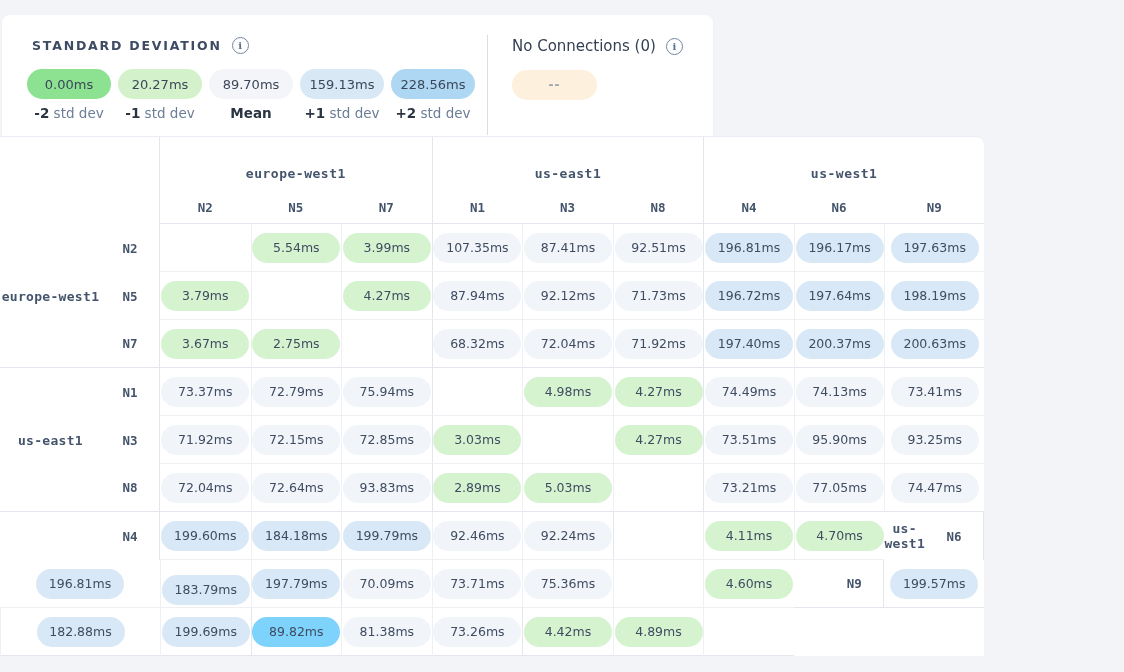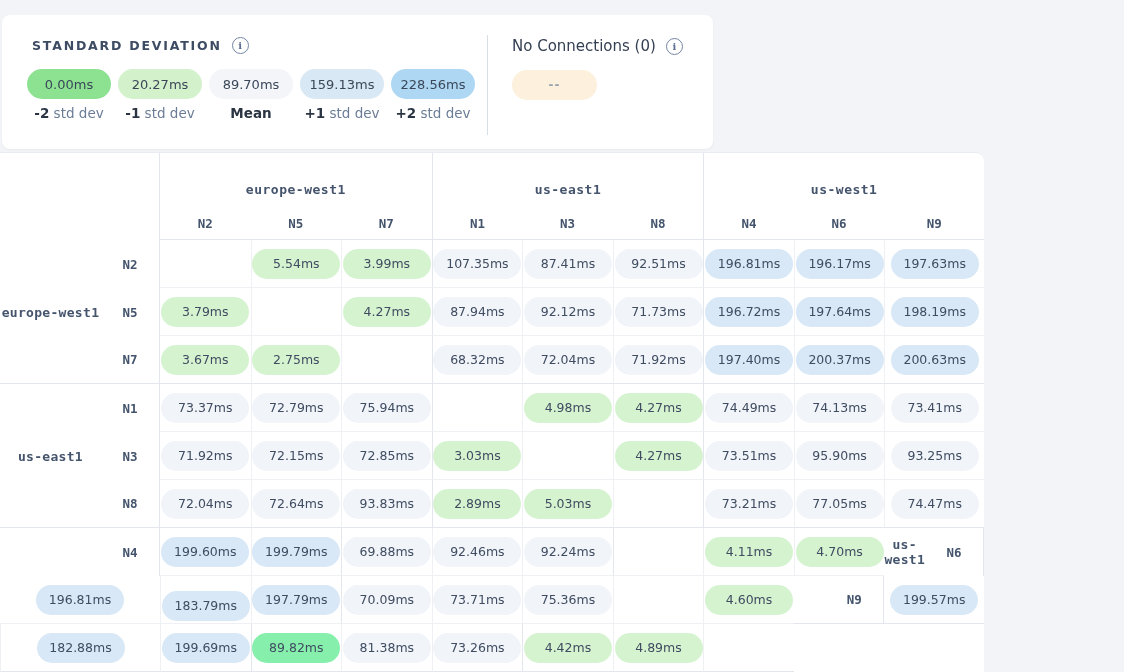--- a/index.html
+++ b/index.html
@@ -22,21 +22,21 @@
   .std-label { width:84px; text-align:center; font-size:13.5px; color:#6b7d96; }
   .std-label b { color:#2a3442; }
   .v-divider { position:absolute; left:485px; top:20px; width:1px; height:100px; background:#d9dde4; }
   .nc-section { position:absolute; left:510px; top:22px; }
   .nc-title-row { display:flex; align-items:center; gap:10px; font-size:15px; color:#333f52; }
   .nc-pill { margin-top:15px; width:85px; height:30px; border-radius:15px; display:flex;
              align-items:center; justify-content:center; color:#9aa2ae; font-size:12px;
              font-weight:bold; letter-spacing:1px; }
 
   
-  .table-wrap { position:absolute; left:0; top:152px; width:984px; height:520px;
+  .table-wrap { position:absolute; left:0; top:136px; width:984px; height:520px;
                 background:#fff; border-top:1px solid #e9ecf2; border-radius:0 8px 0 0; }
   .grid { display:grid; grid-template-columns:160px repeat(9,1fr);
           grid-template-rows:55px 32px repeat(9,48px); width:100%; height:519px; }
   .h-corner { grid-row:1 / 3; grid-column:1; border-right:1px solid #e3e6ec; }
   .h-region { grid-column:span 3; display:flex; align-items:flex-end; justify-content:center;
               padding-bottom:11px; font-family:"DejaVu Sans Mono","Liberation Mono",monospace;
               font-weight:bold; font-size:13px; color:#44546c; letter-spacing:.5px; }
   .h-node { display:flex; align-items:center; justify-content:center;
             font-family:"DejaVu Sans Mono","Liberation Mono",monospace;
             font-weight:bold; font-size:12.5px; color:#44546c;
@@ -278,24 +278,24 @@
         <span class="pill" style="background: rgb(241, 244, 248);">74.47ms</span>
       </div>
       <div class="r-label plain">
         <span class="row-region"></span>
         <span class="row-node">N4</span>
       </div>
       <div class="cell ">
         <span class="pill" style="background: rgb(216, 232, 246);">199.60ms</span>
       </div>
       <div class="cell ib">
+        <span class="pill" style="background: rgb(216, 232, 246);">184.18ms</span>
+      </div>
+      <div class="cell ib">
         <span class="pill" style="background: rgb(216, 232, 246);">199.79ms</span>
-      </div>
-      <div class="cell gb">
-        <span class="pill" style="background: rgb(241, 244, 248);">69.88ms</span>
       </div>
       <div class="cell ib">
         <span class="pill" style="background: rgb(241, 244, 248);">92.46ms</span>
       </div>
       <div class="cell ib">
         <span class="pill" style="background: rgb(241, 244, 248);">92.24ms</span>
       </div>
       <div class="cell gb"></div>
       <div class="cell ib">
         <span class="pill" style="background: rgb(214, 243, 208);">4.11ms</span>
@@ -336,21 +336,21 @@
       <div class="cell  bb-strong">
         <span class="pill" style="background: rgb(216, 232, 246);">199.57ms</span>
       </div>
       <div class="cell ib bb-strong">
         <span class="pill" style="background: rgb(216, 232, 246);">182.88ms</span>
       </div>
       <div class="cell ib bb-strong">
         <span class="pill" style="background: rgb(216, 232, 246);">199.69ms</span>
       </div>
       <div class="cell gb bb-strong">
-        <span class="pill" style="background: #86efac; text-align: right;">89.82ms</span>
+        <span class="pill" style="background: #7dd3fc; text-align: right;">89.82ms</span>
       </div>
       <div class="cell ib bb-strong">
         <span class="pill" style="background: rgb(241, 244, 248);">81.38ms</span>
       </div>
       <div class="cell ib bb-strong">
         <span class="pill" style="background: rgb(241, 244, 248);">73.26ms</span>
       </div>
       <div class="cell gb bb-strong">
         <span class="pill" style="background: rgb(214, 243, 208);">4.42ms</span>
       </div>

